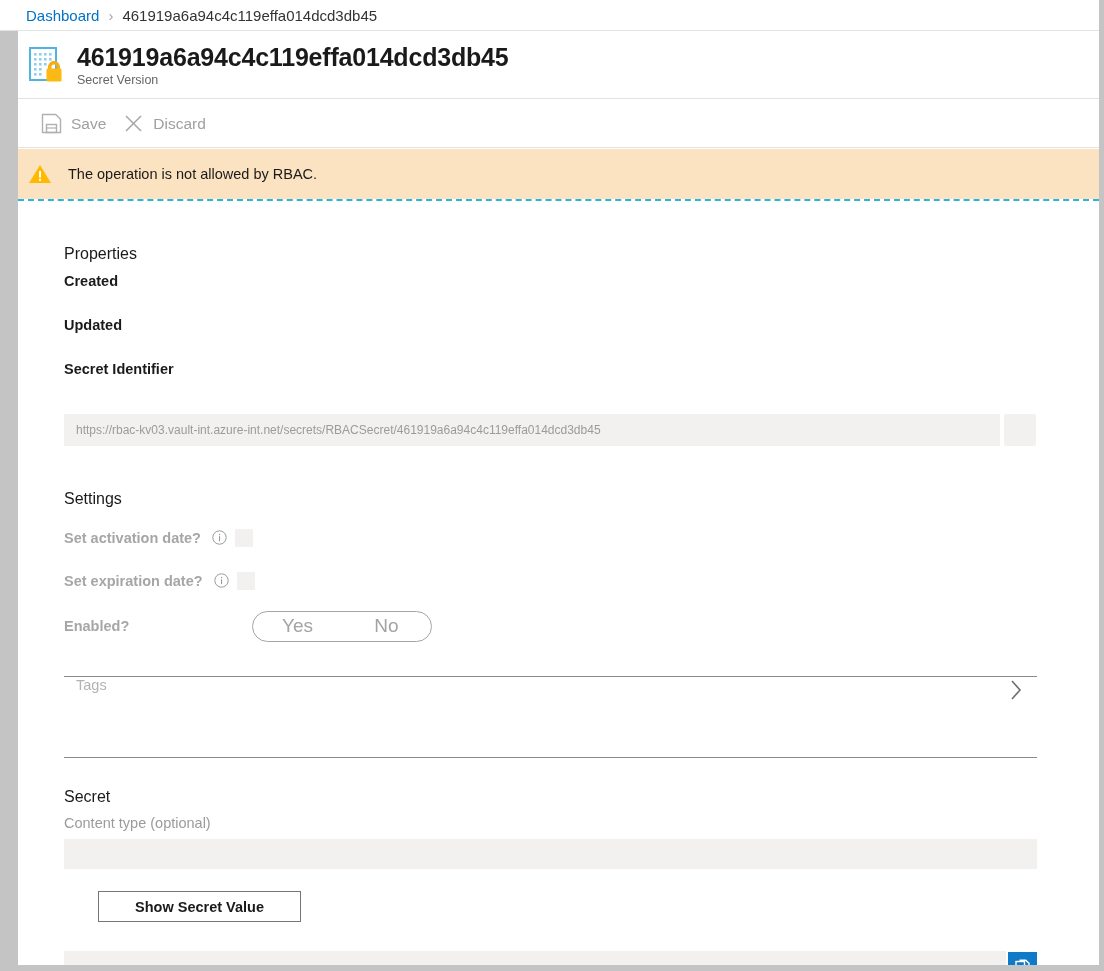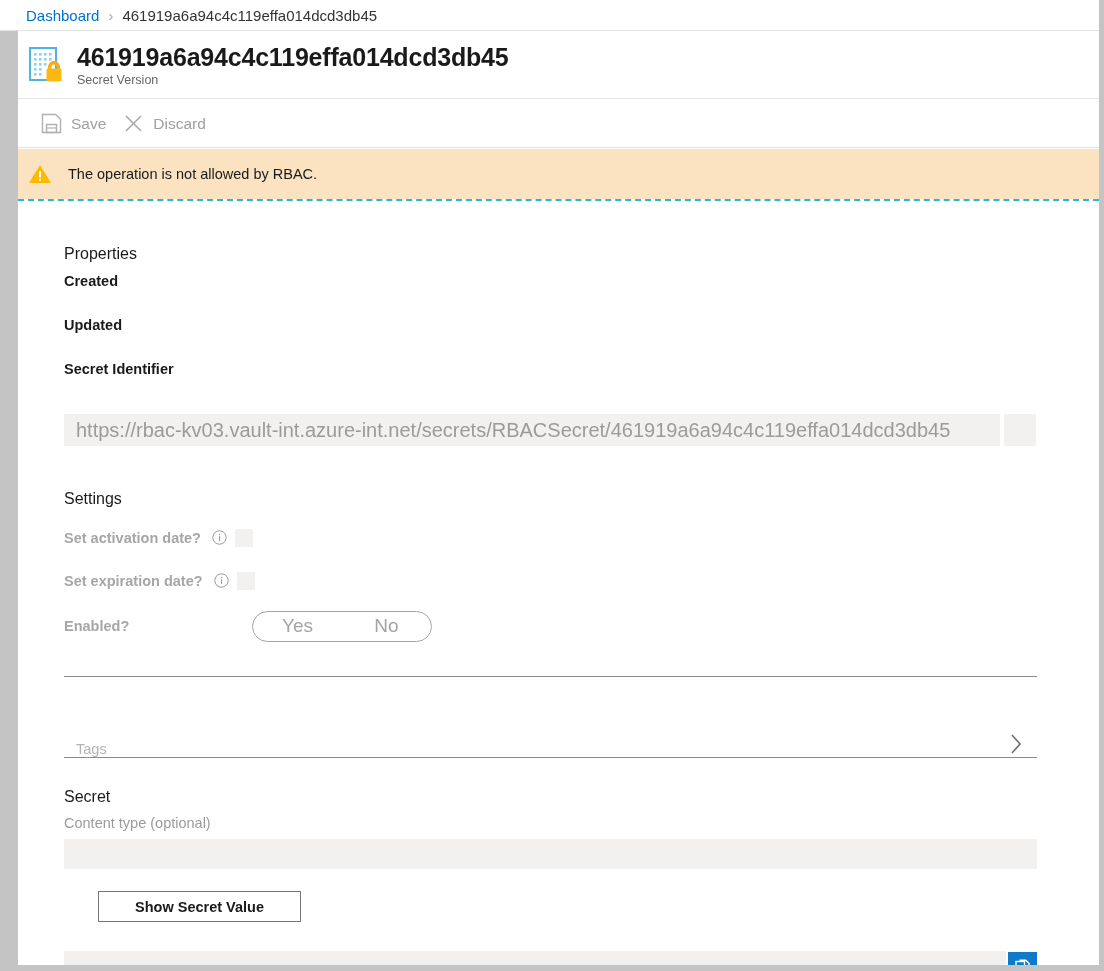--- a/index.html
+++ b/index.html
@@ -229,21 +229,21 @@
   }
   .ro-input {
     flex: 0 0 936px;
     height: 32px;
     background: #f2f1f0;
     border: none;
     display: flex;
     align-items: center;
     padding: 0 12px;
     box-sizing: border-box;
-    font-size: 20px;
+    font-size: 12px;
     color: #9b9b9b;
     white-space: nowrap;
     overflow: hidden;
   }
   .ro-copy-btn {
     width: 32px;
     height: 32px;
     margin-left: 4px;
     background: #f2f1f0;
     border: none;
@@ -316,21 +316,21 @@
 
   
   .rule {
     border-top: 1px solid #8a8a8a;
     height: 0;
     margin: 0;
   }
   .tags-row {
     height: 80px;
     display: flex;
-    align-items: flex-end;
+    align-items: flex-start;
     justify-content: space-between;
     padding: 0 2px 0 12px;
     box-sizing: border-box;
     cursor: pointer;
   }
   .tags-label {
     font-size: 14.5px;
     color: #b3b3b3;
   }
   .chev {

